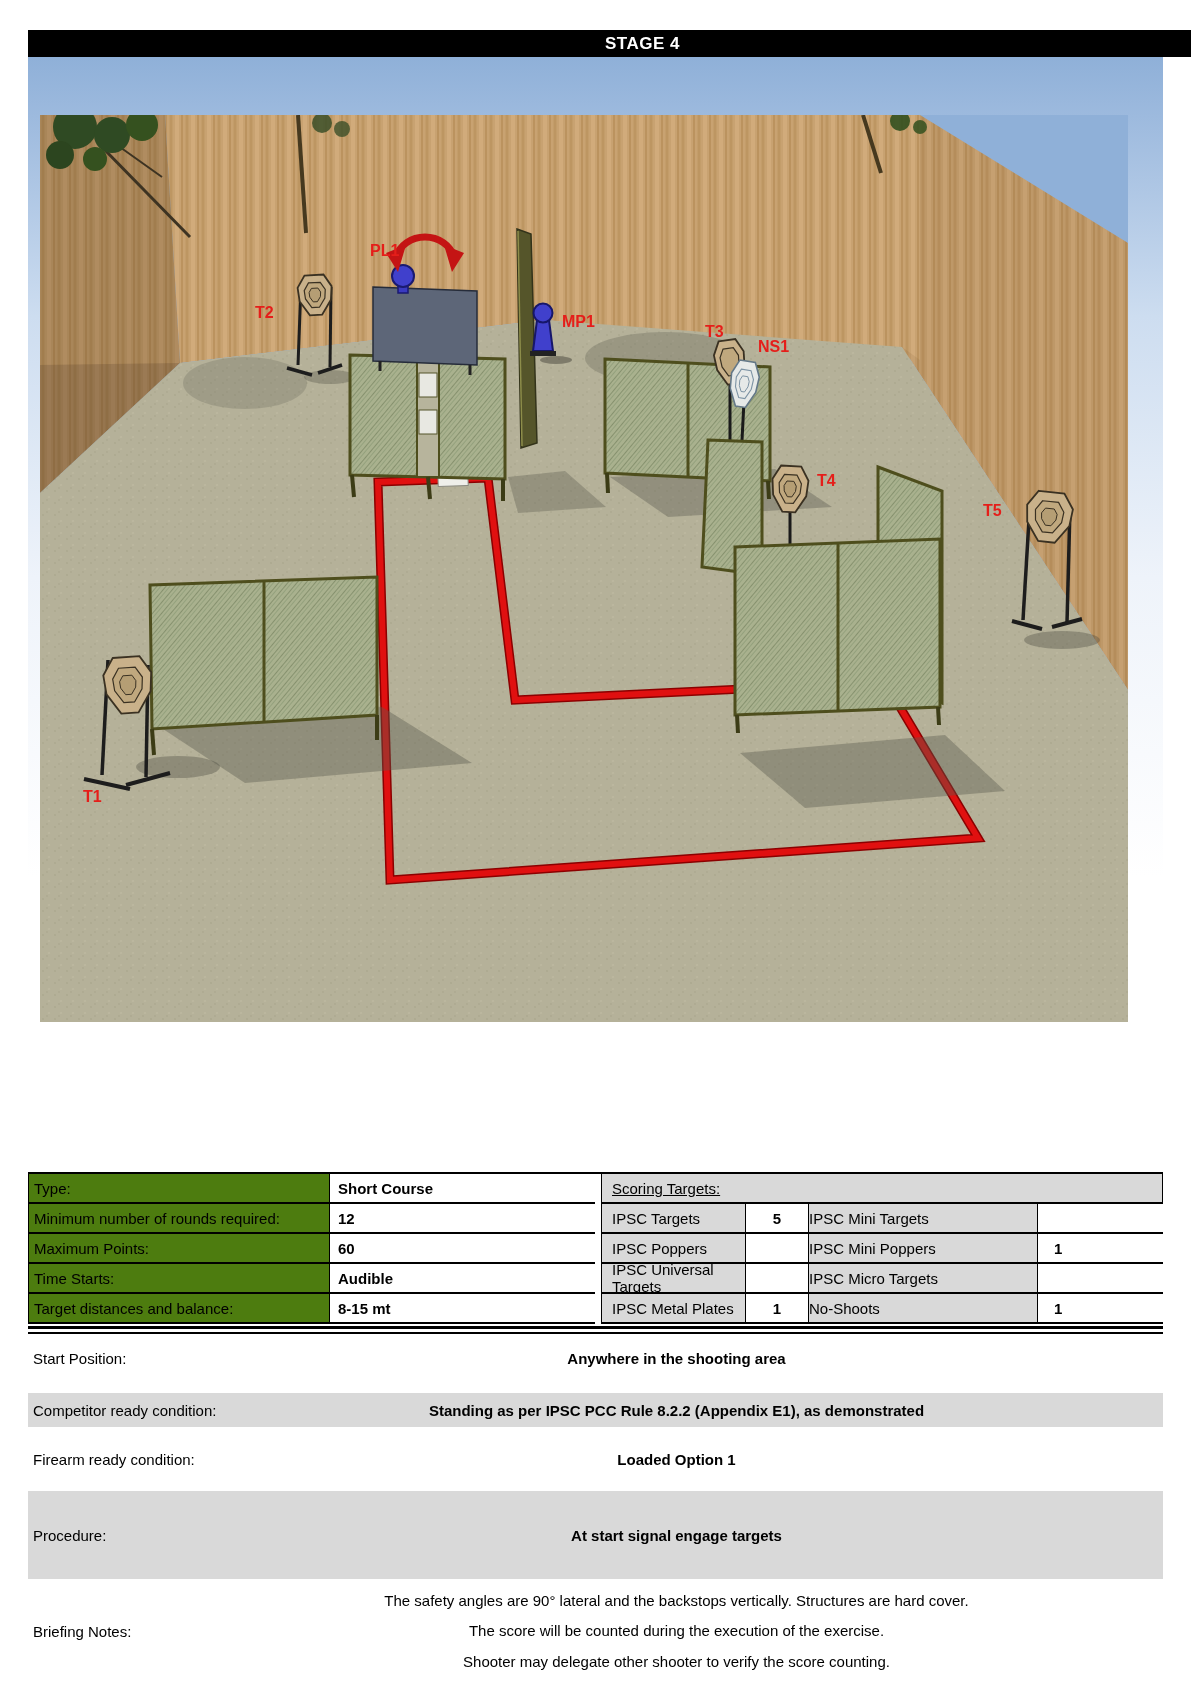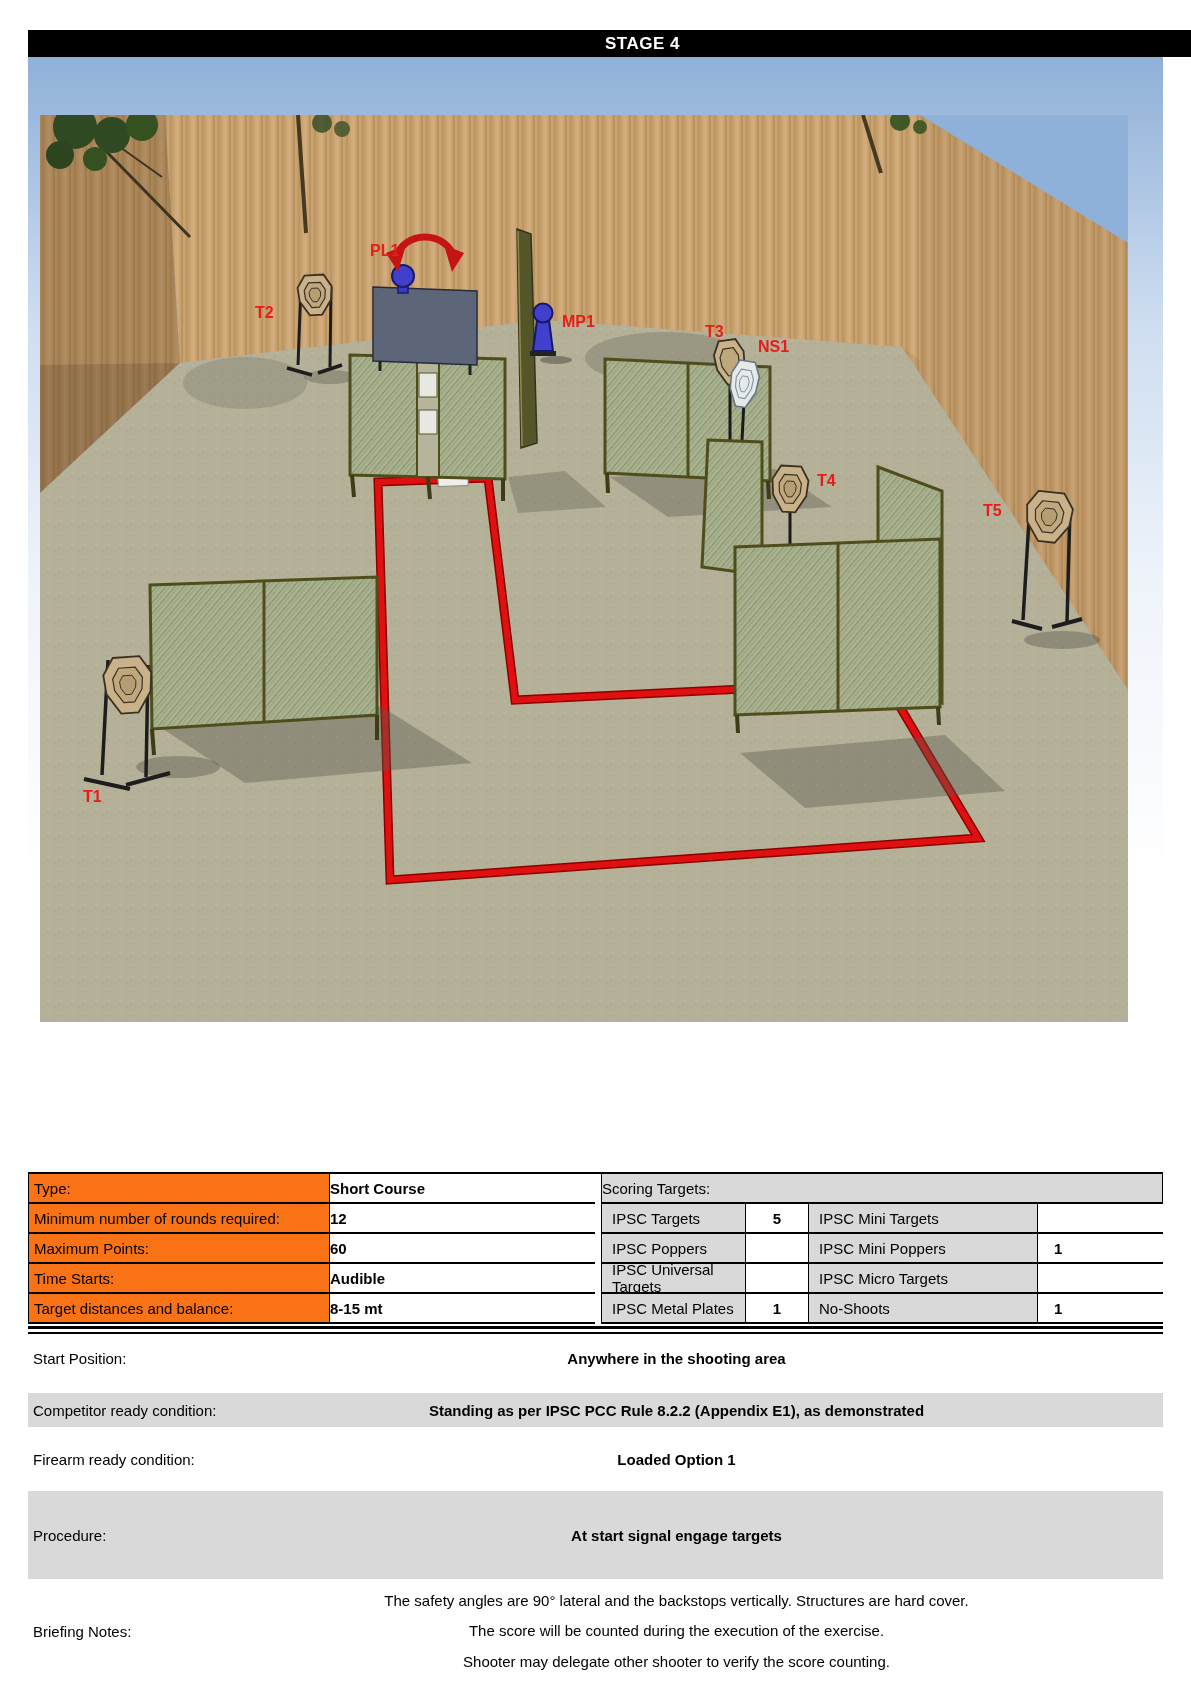--- a/index.html
+++ b/index.html
@@ -9,32 +9,32 @@
             display:flex;align-items:center;justify-content:center;padding-left:47px;}
   .titlebar span{color:#fff;font-weight:bold;font-size:17px;letter-spacing:.5px;}
   .canvas{position:absolute;left:28px;top:57px;width:1135px;height:1115px;
           background:linear-gradient(180deg,#8fb0d8 0px,#9dbade 60px,#cdddf0 260px,#eef3fa 520px,#ffffff 820px);}
   .scene{position:absolute;left:12px;top:58px;width:1088px;height:907px;display:block;}
 
   
   .infotable{position:absolute;left:28px;top:1172px;width:1135px;border-top:2px solid #000;font-size:15px;}
   .trow{display:flex;height:30px;}
   .lhalf{display:flex;width:567px;border-bottom:2px solid #000;}
-  .tlabel{width:302px;background:#f97316;border-left:1px solid #000;border-right:1px solid #000;
+  .tlabel{width:302px;background:#4d7c0f;border-left:1px solid #000;border-right:1px solid #000;
           display:flex;align-items:center;padding-left:5px;box-sizing:border-box;}
-  .tvalue{flex:1;display:flex;align-items:center;font-weight:bold;}
+  .tvalue{flex:1;display:flex;align-items:center;padding-left:8px;font-weight:bold;}
   .tgap{width:6px;}
   .rhalf{display:flex;width:562px;border-bottom:2px solid #000;}
-  .rhead{flex:1;background:#d9d9d9;display:flex;align-items:center;
-         border-left:1px solid #000;border-right:1px solid #000;}
+  .rhead{flex:1;background:#d9d9d9;display:flex;align-items:center;padding-left:10px;
+         border-left:1px solid #000;border-right:1px solid #000;text-decoration:underline;}
   .cname1{width:145px;background:#d9d9d9;border-left:1px solid #000;border-right:1px solid #000;
           display:flex;align-items:center;padding-left:10px;box-sizing:border-box;}
   .ccount1{width:62px;display:flex;align-items:center;justify-content:center;font-weight:bold;}
   .cname2{width:230px;background:#d9d9d9;border-left:1px solid #000;border-right:1px solid #000;
-          display:flex;align-items:center;padding-left:10px;box-sizing:border-box;}
+          display:flex;align-items:center;box-sizing:border-box;}
   .ccount2{flex:1;display:flex;align-items:center;padding-left:16px;font-weight:bold;}
 
   
   .details{position:absolute;left:28px;top:1326px;width:1135px;font-size:15px;}
   .dblline{height:3px;border-top:3px solid #000;border-bottom:2px solid #000;}
   .drow{position:relative;}
   .drow .dlabel{position:absolute;left:5px;top:50%;transform:translateY(-50%);white-space:nowrap;}
   .dlines{position:absolute;left:162px;right:0;top:0;bottom:0;display:flex;flex-direction:column;
           justify-content:space-around;align-items:center;}
   .dlines div{text-align:center;}

